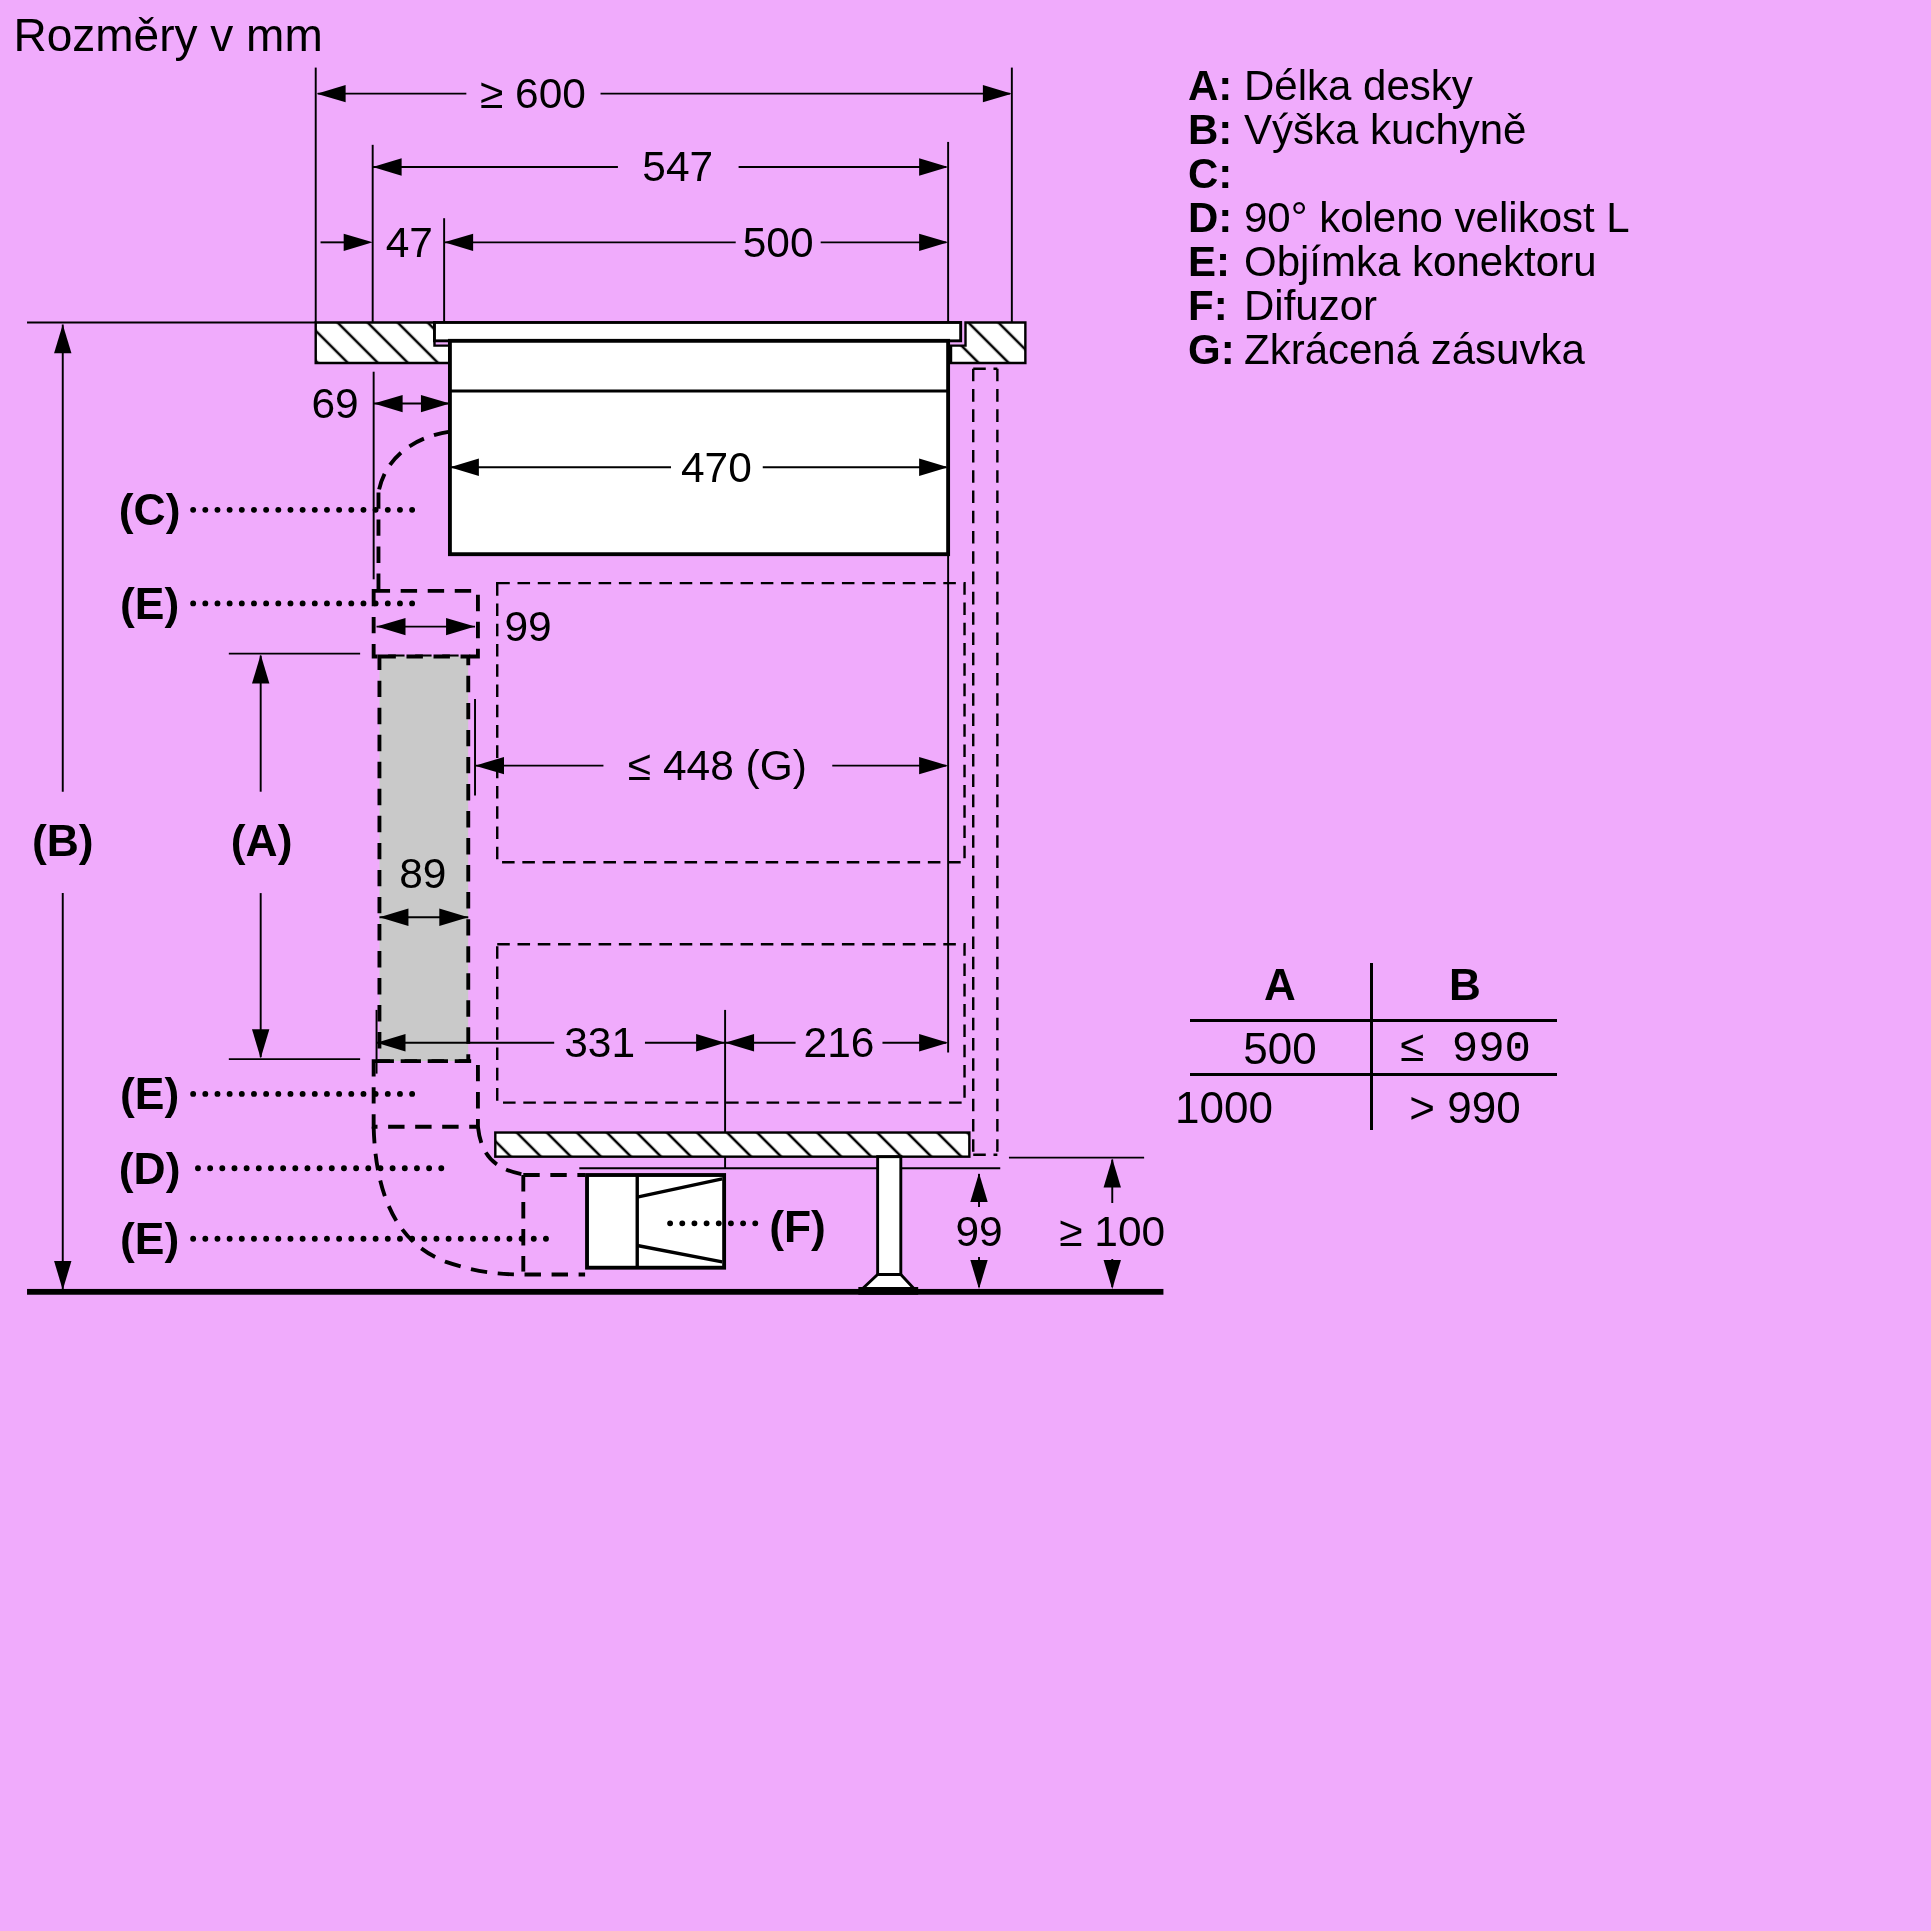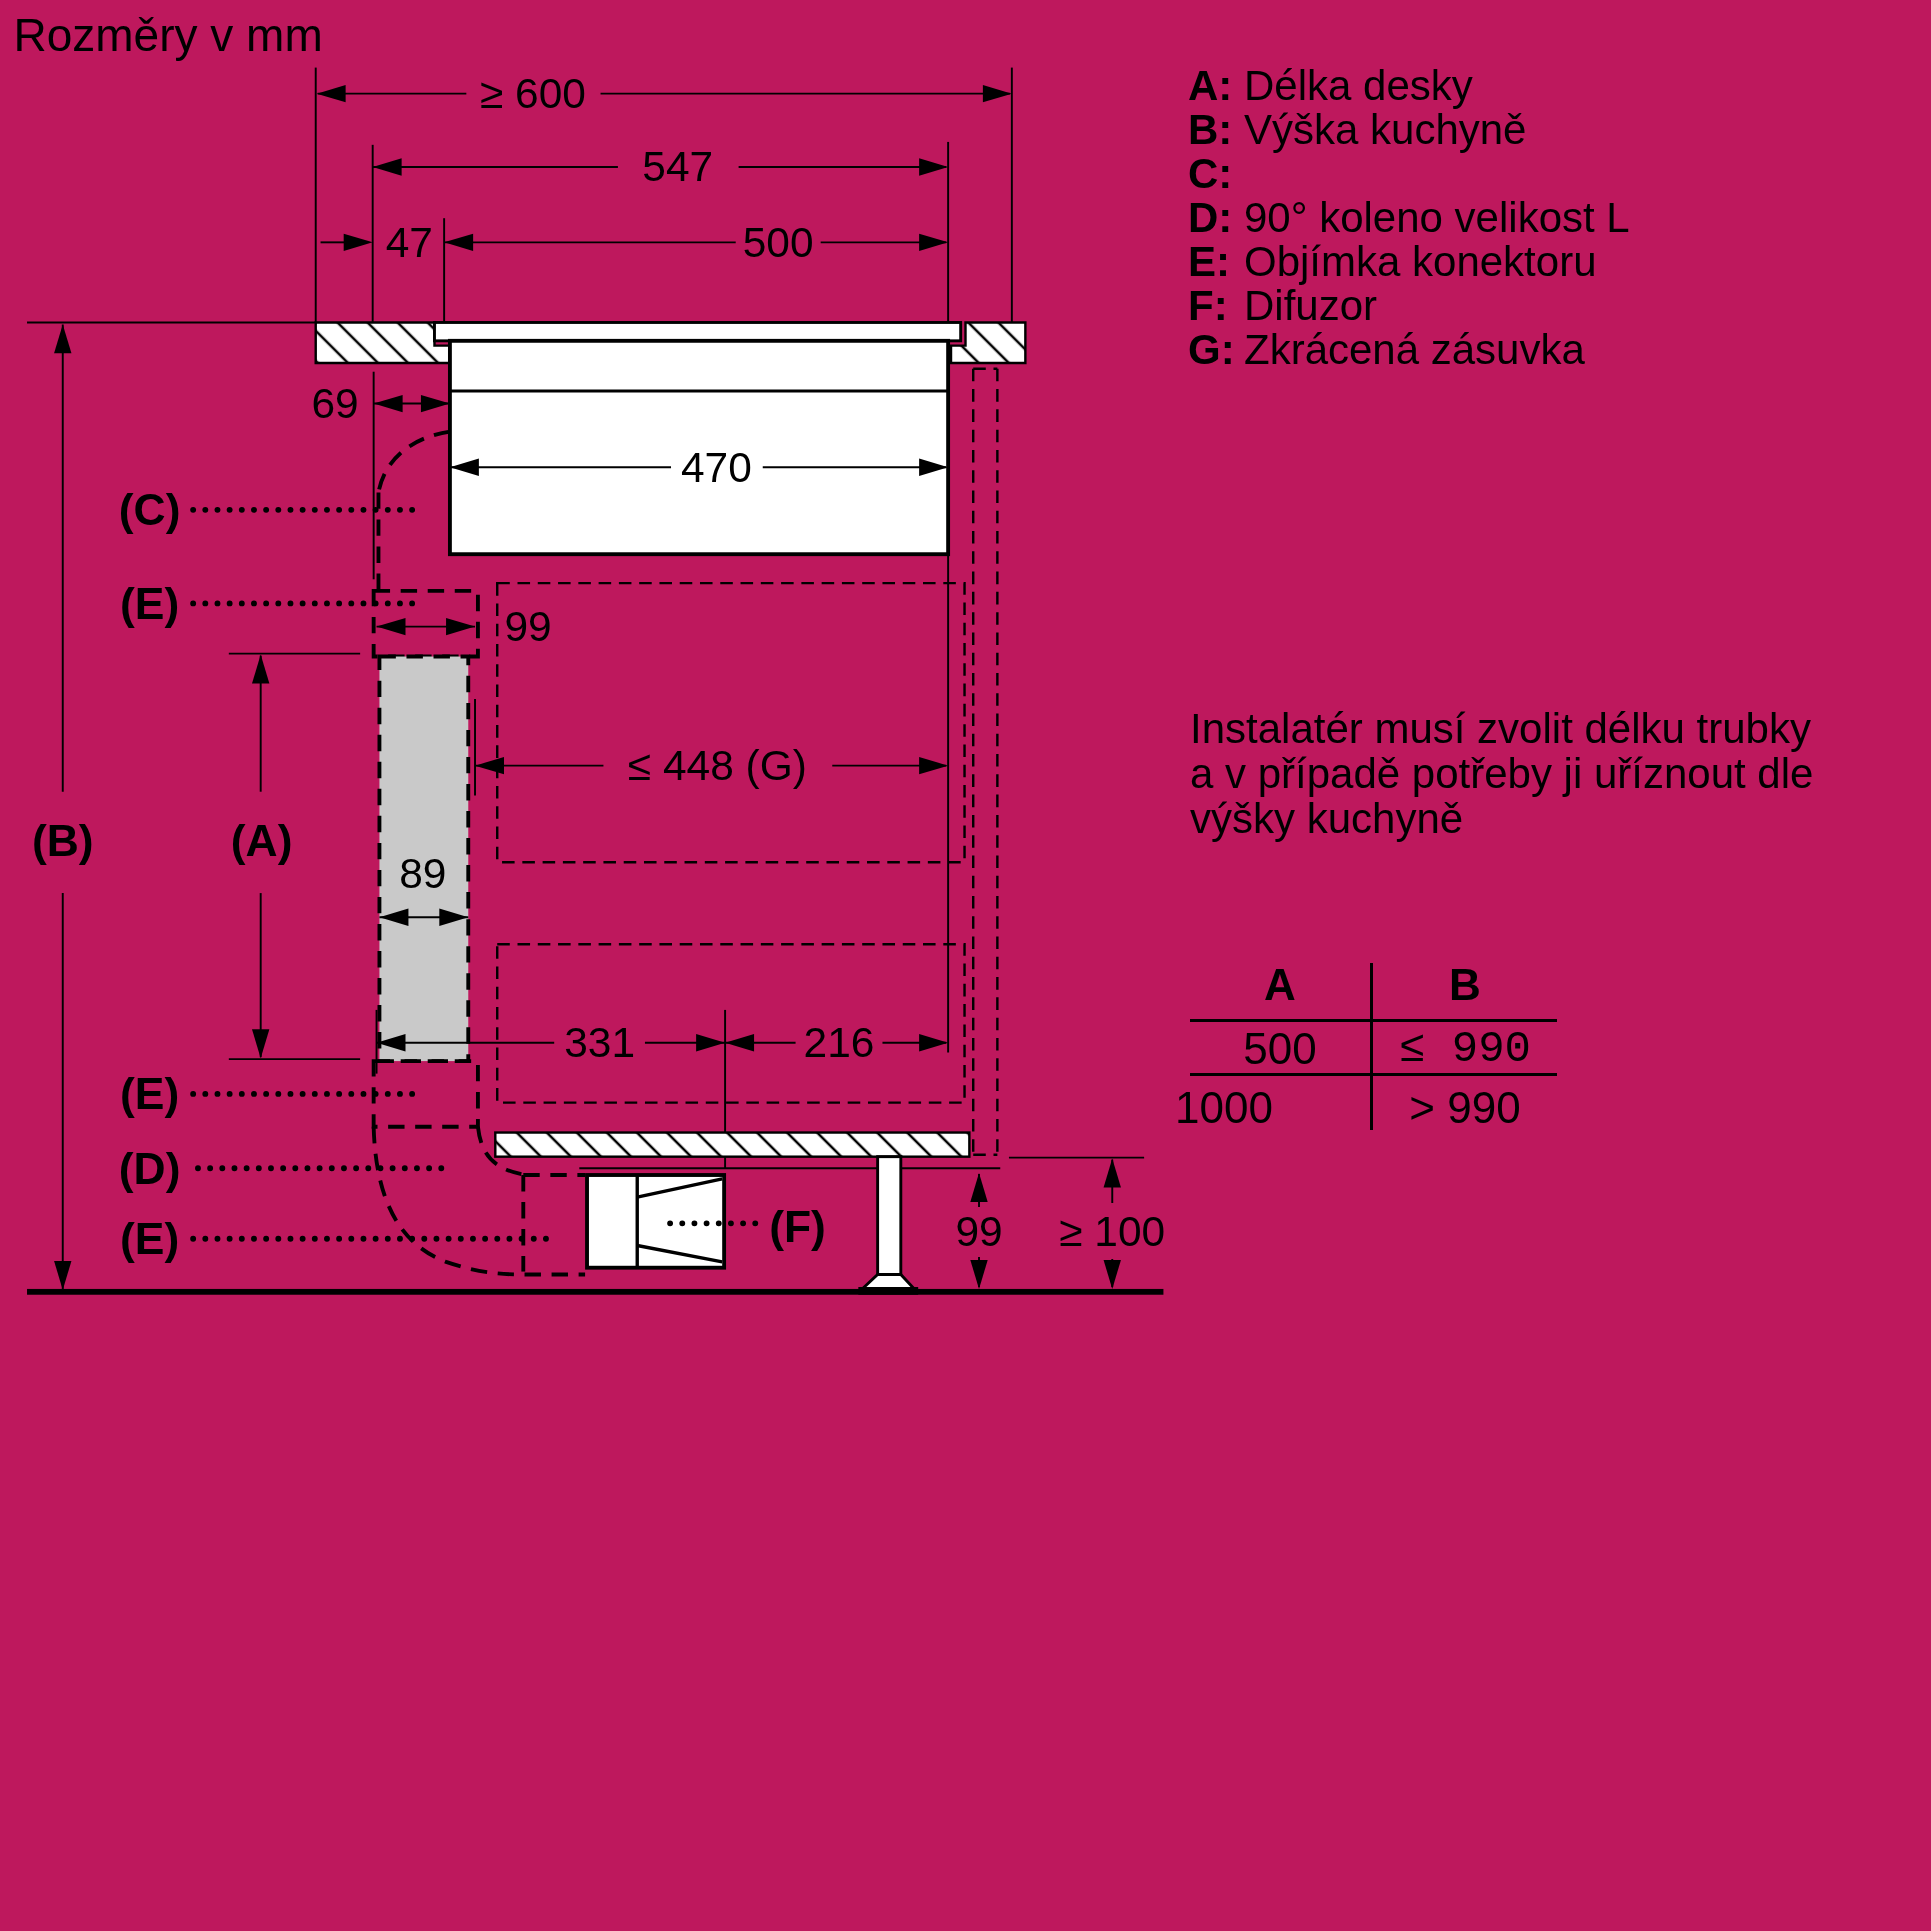--- a/index.html
+++ b/index.html
@@ -1,17 +1,17 @@
 <!DOCTYPE html>
 <html><head>
 <meta charset="utf-8">
 <style>
   html,body{margin:0;padding:0;background:#fff;}
   body{font-family:"Liberation Sans", sans-serif;color:#000;}
-  .canvas{position:relative;width:1931px;height:1931px;background:#be185d;overflow:hidden;}
+  .canvas{position:relative;width:1931px;height:1931px;background:#f0abfc;overflow:hidden;}
   svg{position:absolute;left:0;top:0;}
   svg text{font-family:"Liberation Sans", sans-serif;fill:#000;}
   .dim-text{font-size:44px;}
   .ref-label{font-size:46px;font-weight:bold;}
   .title{position:absolute;left:13.5px;top:7.7px;font-size:46px;}
   .legend{position:absolute;left:1188px;top:64px;font-size:42px;line-height:44px;}
   .legend-row{display:flex;}
   .legend-key{font-weight:bold;width:56px;flex:0 0 56px;}
   .note{position:absolute;left:1190px;font-size:42px;line-height:45px;}
   .note1{top:475px;}
@@ -50,25 +50,20 @@
     <div class="legend-row">
         <span class="legend-key">F:</span>
         <span>Difuzor</span>
       </div>
     <div class="legend-row">
         <span class="legend-key">G:</span>
         <span>Zkrácená zásuvka</span>
       </div>
   </div>
 
-  <div class="note note2">
-    <div>Instalatér musí zvolit délku trubky</div>
-    <div>a v případě potřeby ji uříznout dle</div>
-    <div>výšky kuchyně</div>
-  </div>
 
   <div>
     <div class="tbl-line" style="left:1370px;top:963px;width:2.9px;height:167px;"></div>
     <div class="tbl-line" style="left:1190px;top:1019px;width:367px;height:2.9px;"></div>
     <div class="tbl-line" style="left:1190px;top:1073px;width:367px;height:2.9px;"></div>
     <div class="tbl-cell tbl-head" style="left:1190px;top:960px;width:180px;">A</div>
     <div class="tbl-cell tbl-head" style="left:1373px;top:960px;width:184px;">B</div>
     <div class="tbl-cell" style="left:1190px;top:1024px;width:180px;">500</div>
     <div class="tbl-cell" style="left:1373px;top:1024px;width:184px;font-family:Liberation Mono, monospace;">≤ 990</div>
     <div class="tbl-cell" style="left:1134px;top:1083px;width:180px;">1000</div>

